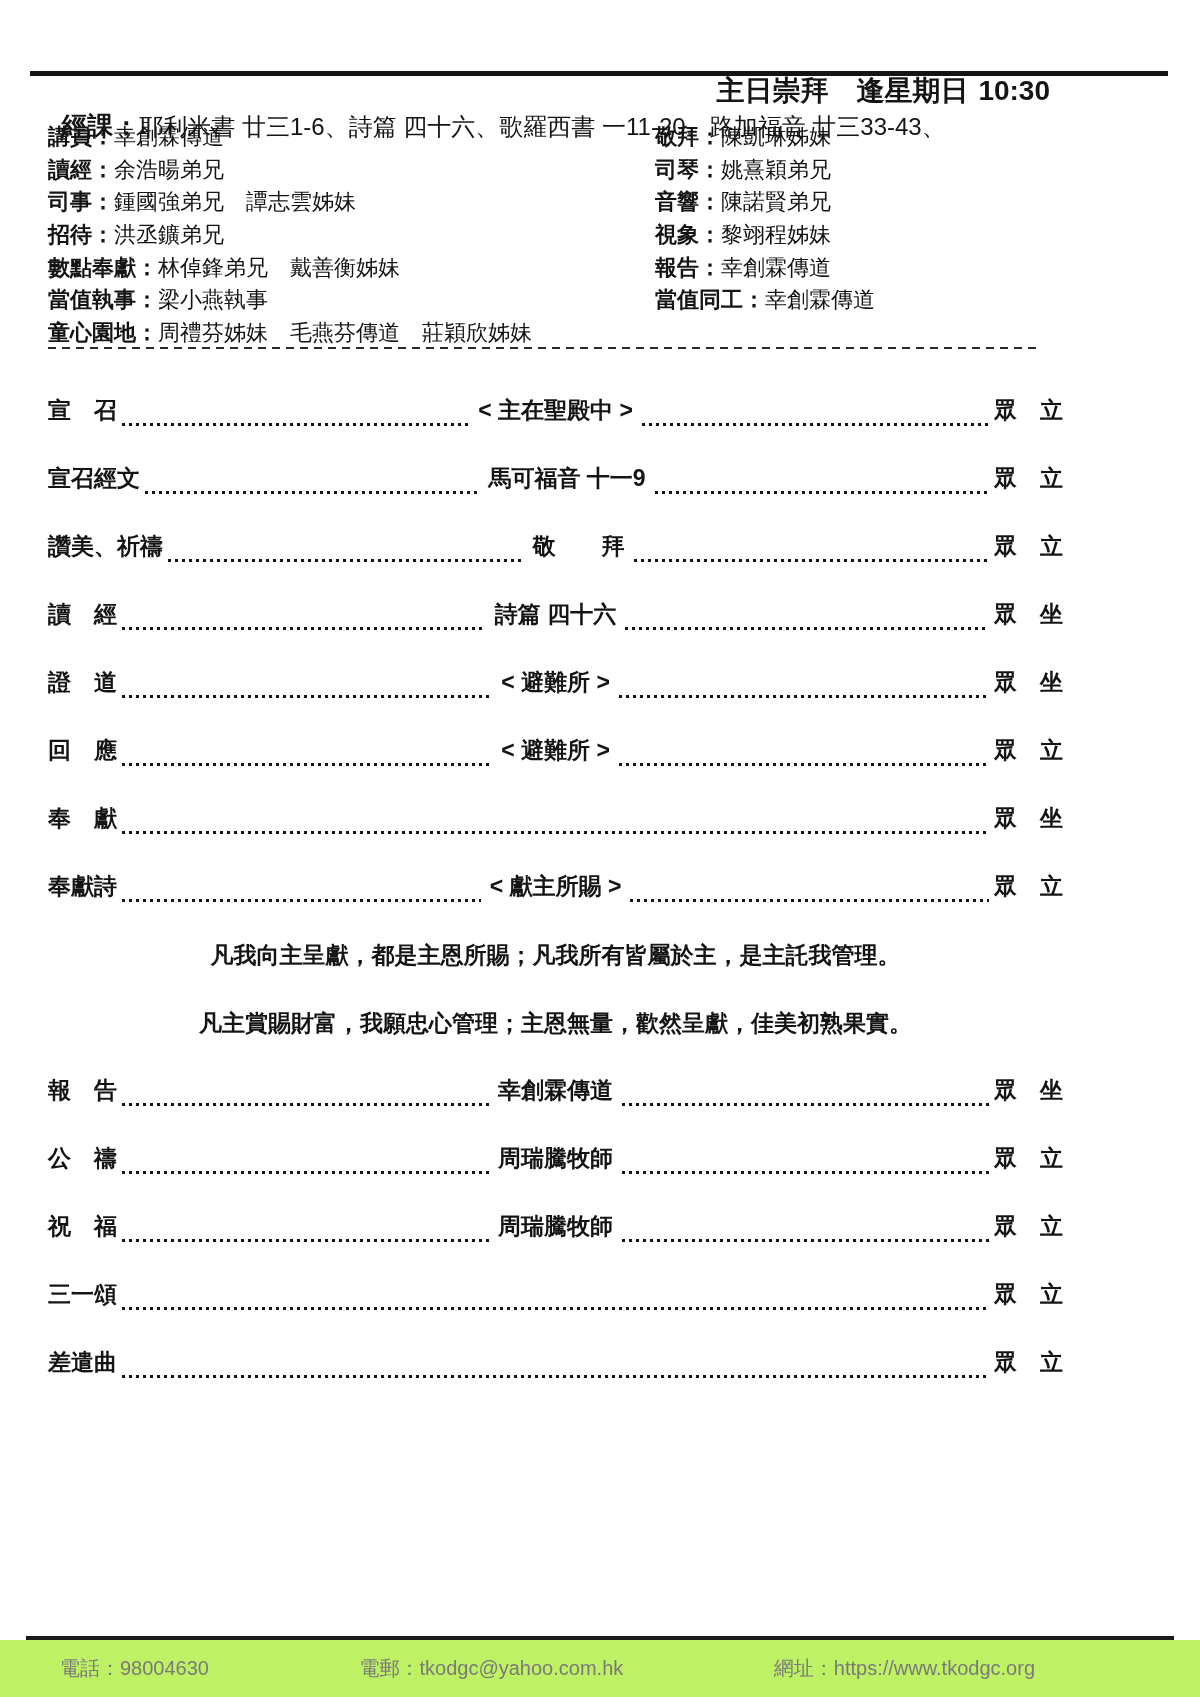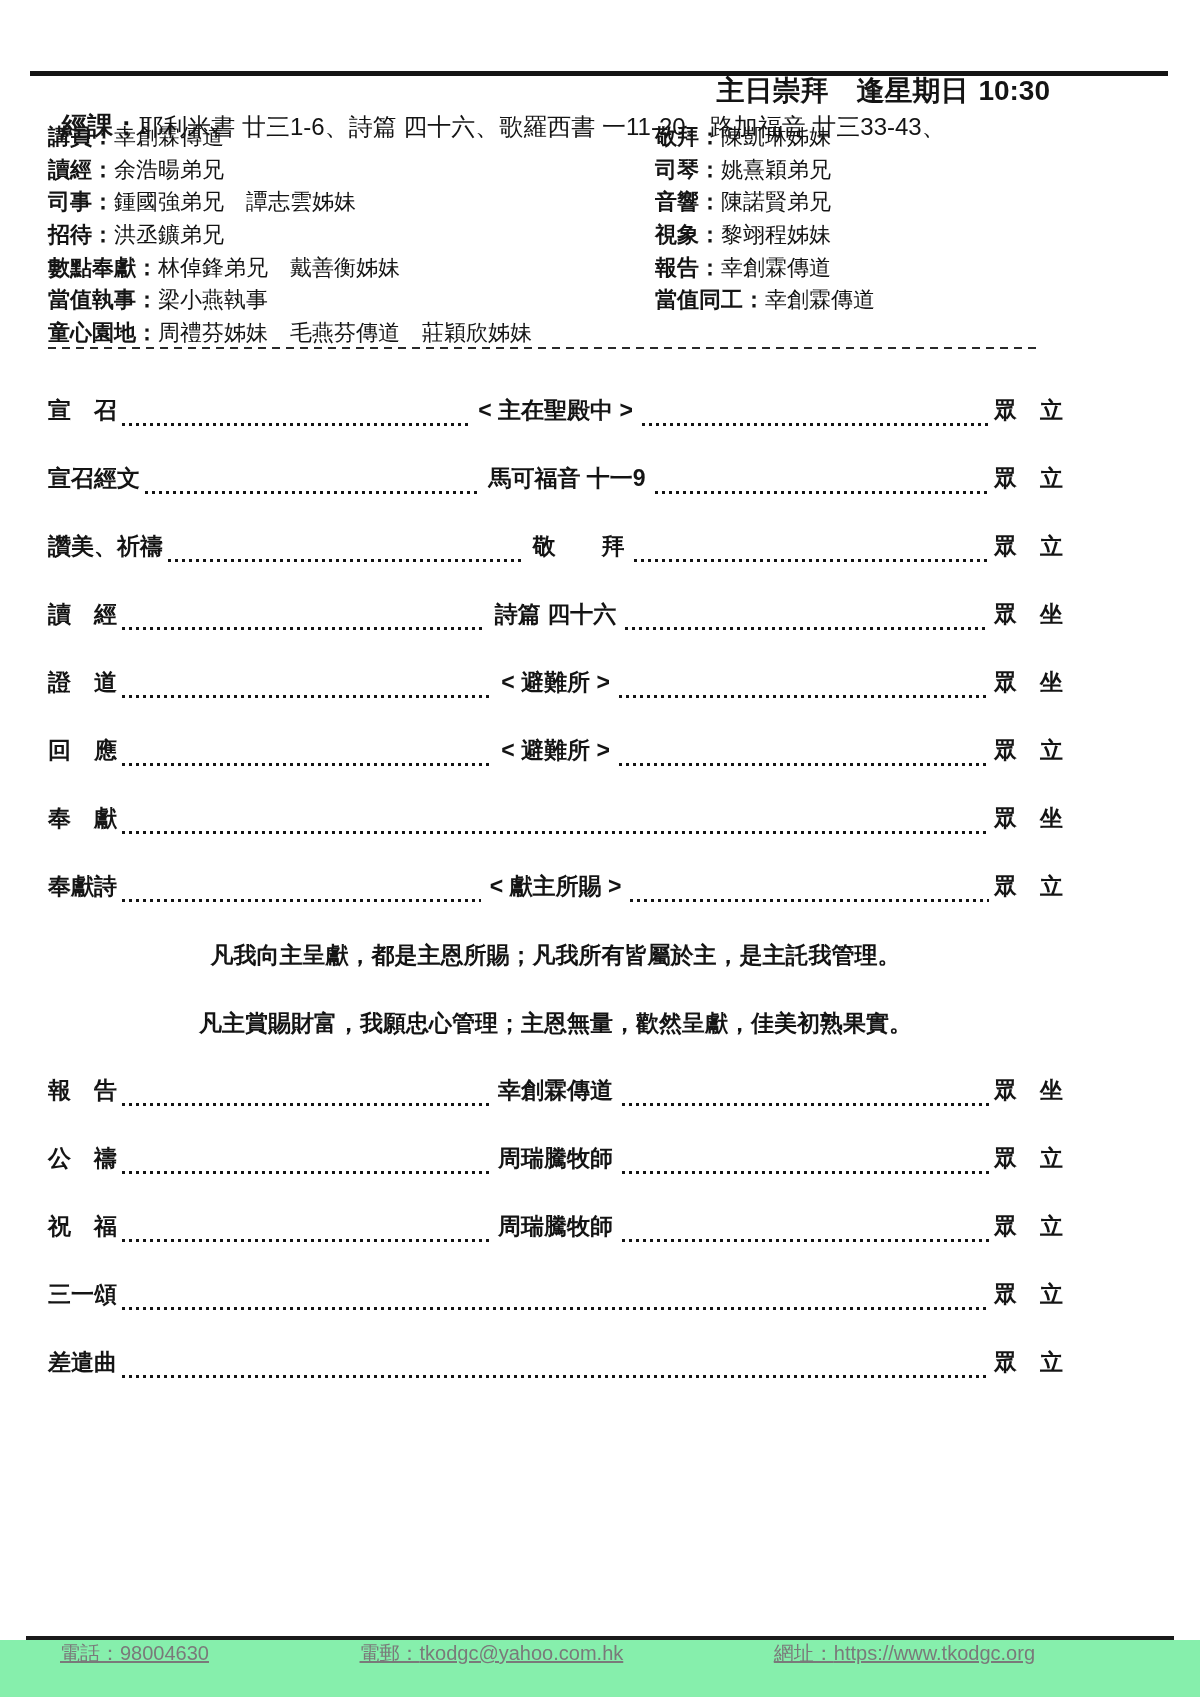--- a/index.html
+++ b/index.html
@@ -55,23 +55,23 @@
     text-align:center; height:30px; margin-bottom:38px;
     font-size:23px; font-weight:700; white-space:pre;
   }
   
   .footer-rule {
     position:absolute; top:1636px; left:26px; right:26px;
     height:4px; background:#1a1a1a;
   }
   .footer {
     position:absolute; top:1640px; left:0; right:0; bottom:0;
-    background:#86efac; color:#7a7a7a;
-    display:flex; align-items:flex-start; justify-content:space-between;
-    padding:0 165px 0 60px; font-size:20px;text-decoration:underline;
+    background:#bef264; color:#7a7a7a;
+    display:flex; align-items:center; justify-content:space-between;
+    padding:0 165px 0 60px; font-size:20px;
   }
   .footer span { white-space:pre; }
 </style>
 </head>
 <body>
 
 <div class="page-header">
   <span>主日崇拜　逢星期日</span><span class="time">10:30</span>
 </div>
 

